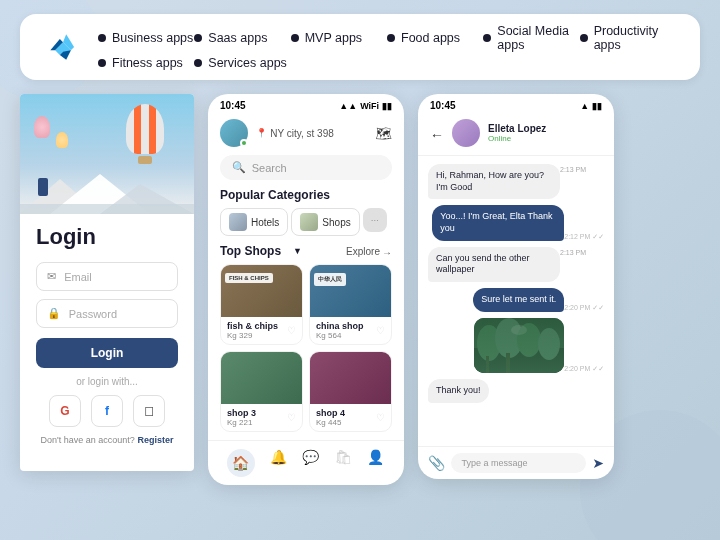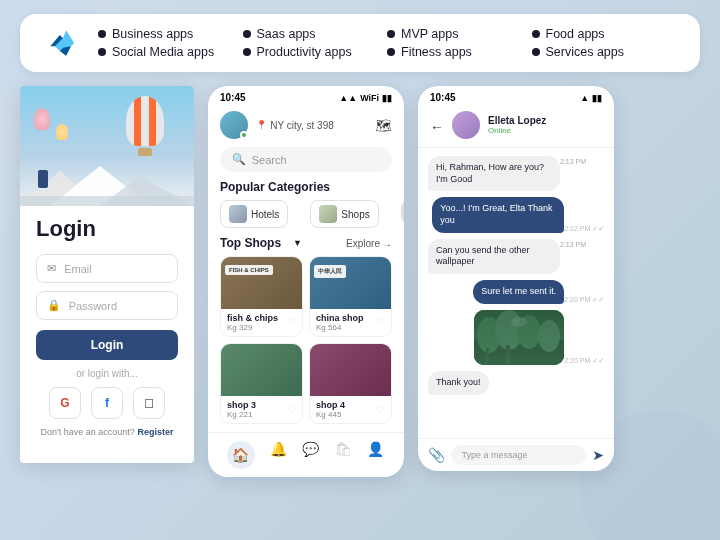--- a/index.html
+++ b/index.html
@@ -23,21 +23,21 @@
       gap: 16px;
       box-shadow: 0 2px 8px rgba(0,0,0,0.08);
     }
     .flutter-logo {
       width: 38px;
       height: 38px;
       flex-shrink: 0;
     }
     .app-categories {
       display: grid;
-      grid-template-columns: repeat(4, 1fr);
+      grid-template-columns: repeat(6, 1fr);
       gap: 4px 0;
       flex: 1;
     }
     .category-item {
       display: flex;
       align-items: center;
       gap: 6px;
       font-size: 12.5px;
       color: #1a1a2e;
       font-weight: 500;
@@ -241,21 +241,21 @@
     .search-icon-sm { color: #999; font-size: 11px; }
     .search-text { font-size: 11px; color: #999; }
     .section-title {
       padding: 0 12px 6px;
       font-size: 12px;
       font-weight: 700;
       color: #1a1a2e;
     }
     .categories-row {
       display: flex;
-      gap: 22px;
+      gap: 3px;
       padding: 0 12px 8px;
     }
     .cat-chip {
       display: flex;
       align-items: center;
       gap: 4px;
       border: 1px solid #e0e0e0;
       border-radius: 8px;
       padding: 4px 8px;
       font-size: 10px;

